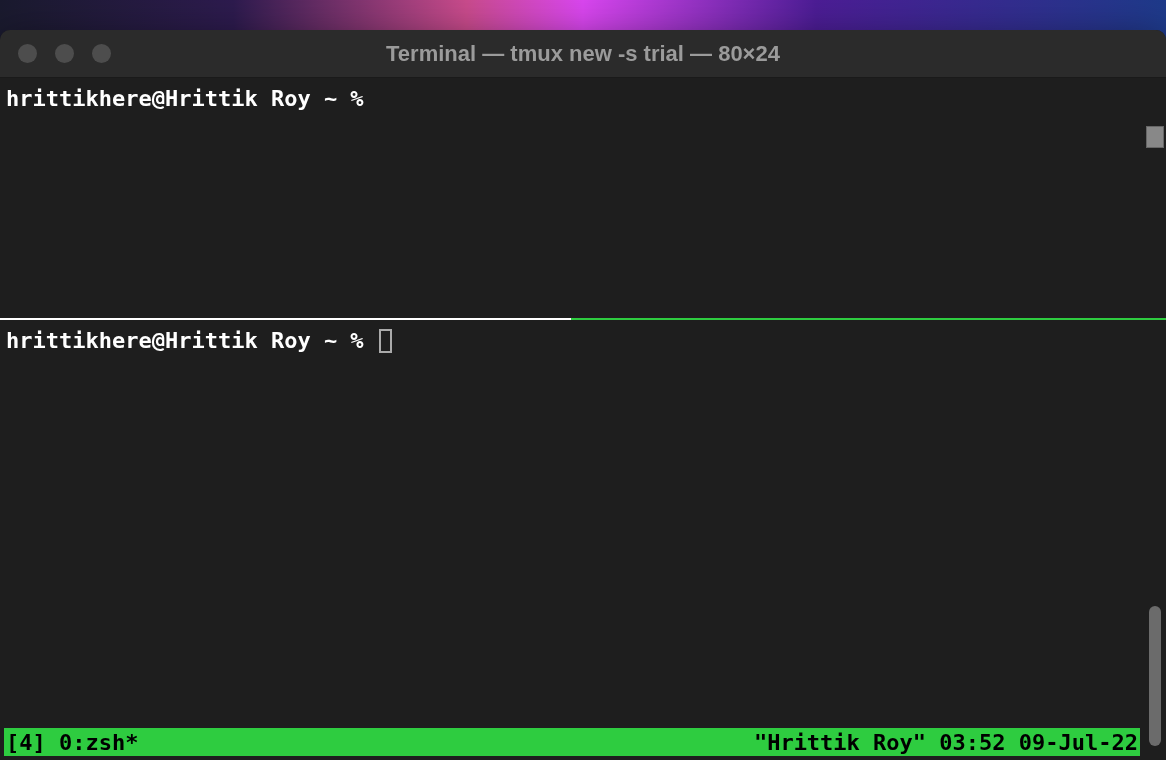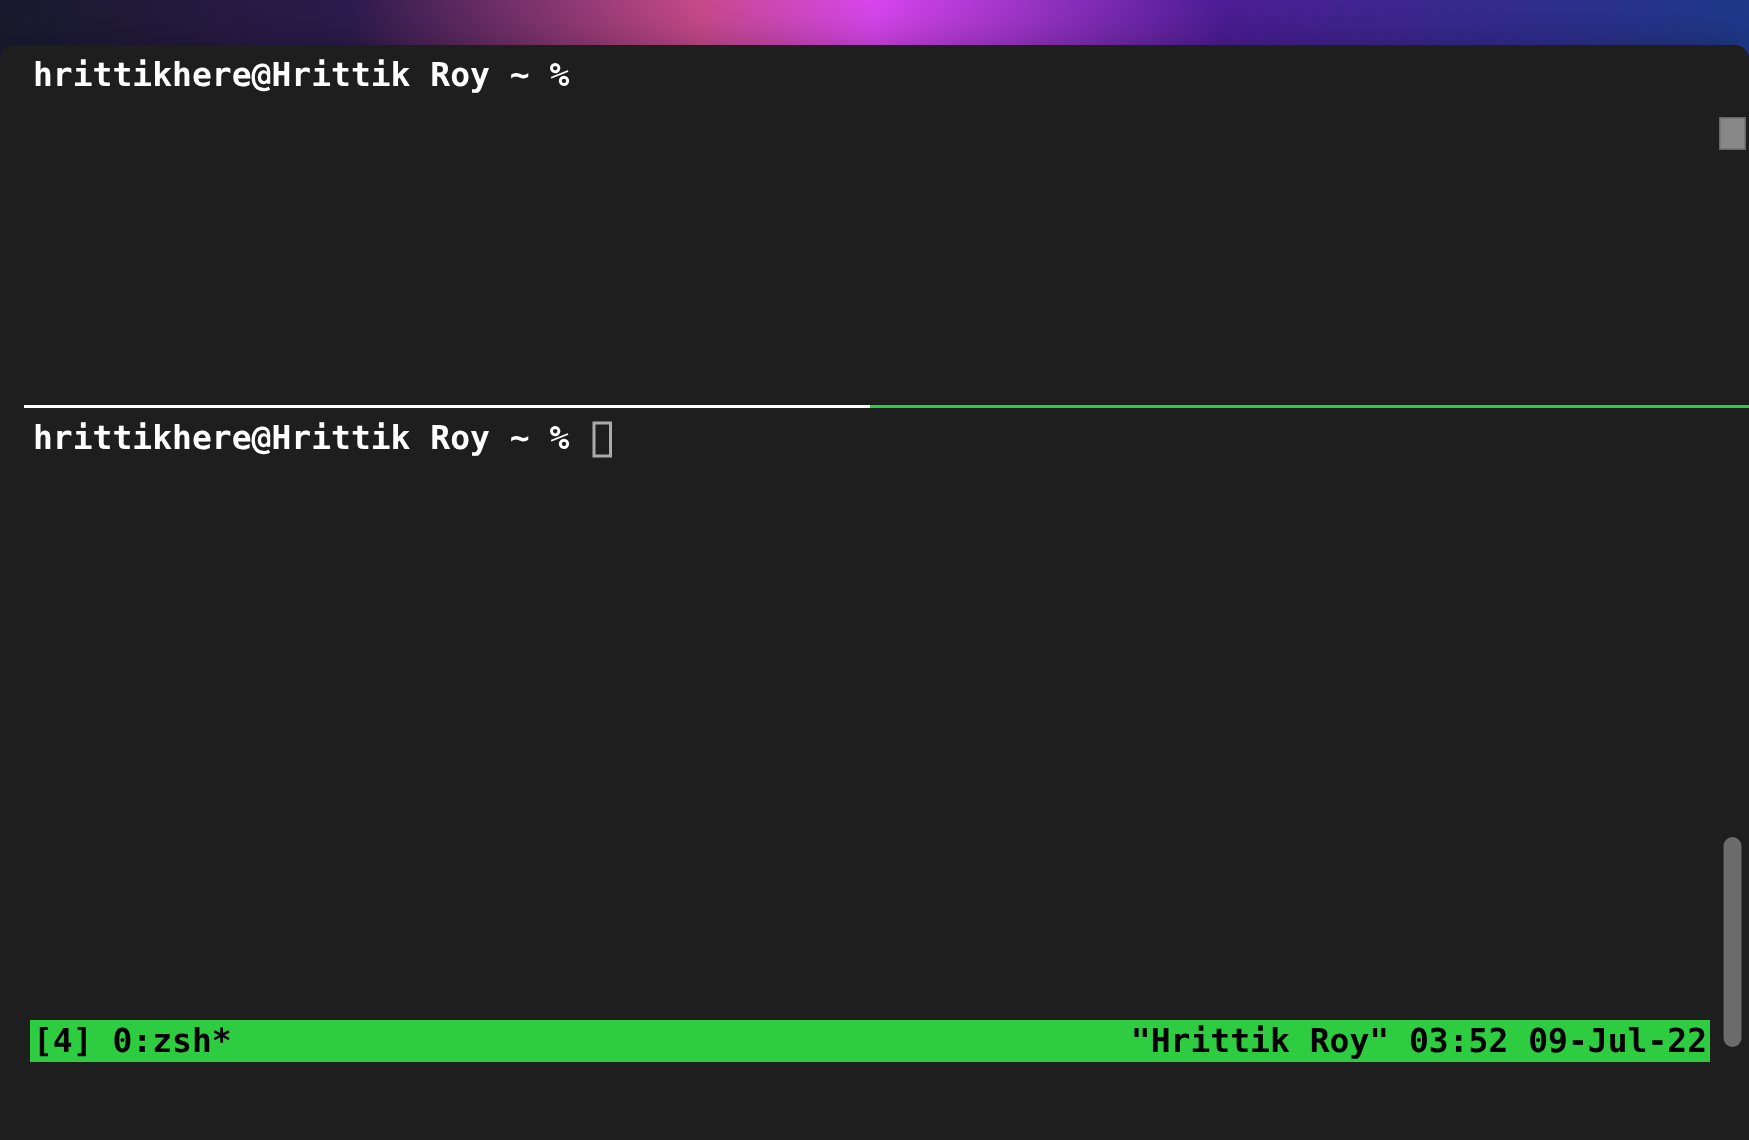--- a/index.html
+++ b/index.html
@@ -59,21 +59,20 @@
       font-weight: 600;
       font-family: -apple-system, BlinkMacSystemFont, "Segoe UI", sans-serif;
     }
     
     .terminal-body {
       height: calc(100% - 48px);
       background: #1e1e1e;
       position: relative;
       display: flex;
       flex-direction: column;
-      margin-left: 16px;
     }
     
     .pane {
       padding: 8px 6px;
       color: #ffffff;
       font-size: 22px;
       line-height: 1.2;
       font-weight: bold;
     }
     
@@ -159,20 +158,28 @@
       width: 12px;
       height: 140px;
       background: #6b6b6b;
       border-radius: 6px;
     }
   </style>
 </head>
 <body>
 
 <div class="window">
+  <div class="titlebar">
+    <div class="traffic-lights">
+      <div class="traffic-light"></div>
+      <div class="traffic-light"></div>
+      <div class="traffic-light"></div>
+    </div>
+    <div class="title">Terminal — tmux new -s trial — 80×24</div>
+  </div>
 
   <div class="terminal-body">
     <div class="pane pane-top">
       <span class="prompt-line">hrittikhere@Hrittik Roy ~ %</span>
     </div>
 
     <div class="pane-divider">
       <div class="divider-left"></div>
       <div class="divider-right"></div>
     </div>

